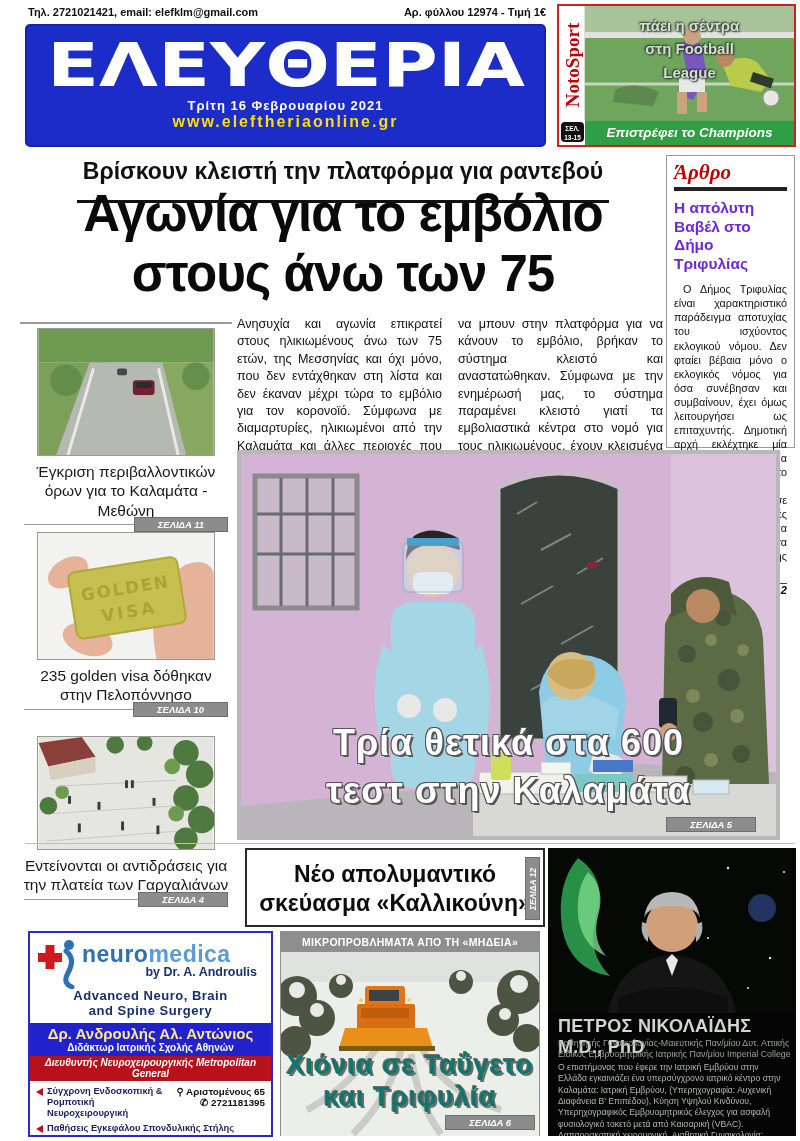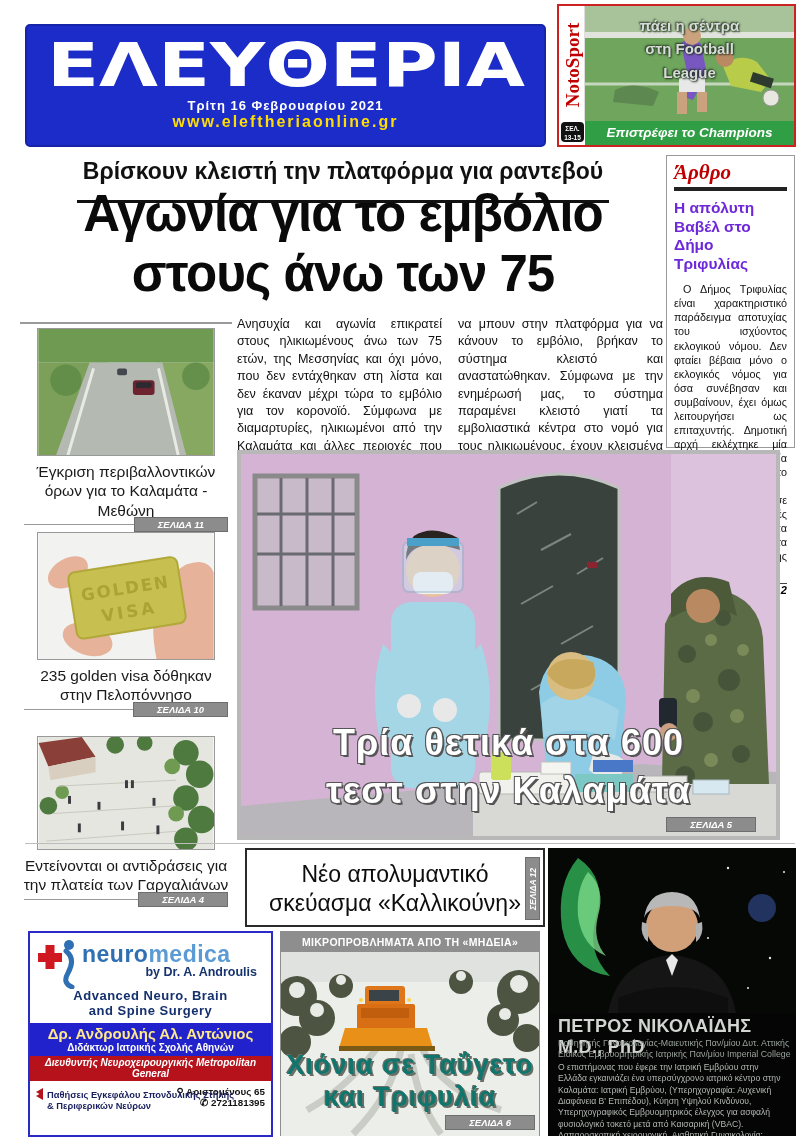--- a/index.html
+++ b/index.html
@@ -63,21 +63,21 @@
   
   .main-photo { position:absolute; left:237px; top:450px; width:543px; height:390px; border:4px solid #b8b8b8; background:#d4b3d4; }
   .mp-caption { position:absolute; left:0; width:100%; text-align:center; font-weight:bold; font-size:36px; color:#fff;
                 letter-spacing:1px; text-shadow:2px 2px 0 #555, -1px -1px 0 #555, 1px -1px 0 #555, -1px 1px 0 #555; }
   .mp-badge { position:absolute; right:20px; bottom:4px; }
   .divider { position:absolute; left:25px; top:843px; width:770px; height:1px; background:#bdbdbd; }
 
   
   .kallikouni { position:absolute; left:245px; top:848px; width:300px; height:79px; border:2px solid #2a2a2a;
                 text-align:center; padding-top:10px; background:#fff; }
-  .kal-line { font-size:23px; font-weight:normal; color:#0d0d0d; line-height:1.25; }
+  .kal-line { font-size:23px; font-weight:bold; color:#0d0d0d; line-height:1.25; }
   .kal-badge { position:absolute; right:3px; top:7px; width:15px; height:63px; background:#8c8c8c; border:1px solid #6e6e6e; }
   .kal-badge span { position:absolute; left:-24px; top:26px; width:62px; transform:rotate(-90deg); color:#fff;
                     font-size:8.5px; font-weight:bold; font-style:italic; text-align:center; }
 
   
   .snowbox { position:absolute; left:280px; top:931px; width:260px; height:205px; border:1px solid #8e8e8e; background:#e8eae6; }
   .snow-header { height:20px; background:#8e8e8e; color:#fff; font-weight:bold; font-size:10.5px; text-align:center; line-height:20px; letter-spacing:.3px; }
   .snow-caption { position:absolute; left:0; width:100%; text-align:center; font-weight:bold; font-size:27px; color:#0f766e;
                   letter-spacing:1px; text-shadow:2px 2px 0 #6a6f66, -1px -1px 0 #6a6f66; }
   .snow-badge { position:absolute; right:4px; bottom:5px; }
@@ -102,20 +102,24 @@
   .niko { position:absolute; left:548px; top:848px; width:248px; height:288px; background:#050505; color:#c4c8c4; overflow:hidden; }
   .nk-name { position:absolute; left:10px; top:168px; font-size:18px; font-weight:bold; color:#d2d5d2; letter-spacing:.3px; }
   .nk-sub { position:absolute; left:10px; font-size:8.8px; color:#9aa39b; }
   .nk-body { position:absolute; left:10px; top:214px; width:228px; font-size:8.6px; line-height:1.32; color:#b2b8b2; }
 </style>
 </head>
 <body>
 
 <div class="page">
 
+  <div class="topbar">
+    <span>Τηλ. 2721021421, email: elefklm@gmail.com</span>
+    <span>Αρ. φύλλου 12974 -  Τιμή 1€</span>
+  </div>
 
   <div class="masthead">
     <svg class="mast-svg" width="500" height="74" viewBox="0 0 500 74">
       <text x="250" y="58" text-anchor="middle" font-size="60" font-weight="bold" fill="#ffffff" textLength="478" lengthAdjust="spacingAndGlyphs" font-family="DejaVu Sans, sans-serif">ΕΛΕΥΘΕΡΙΑ</text>
     </svg>
     <div class="mast-date">Τρίτη 16 Φεβρουαρίου 2021</div>
     <div class="mast-url">www.eleftheriaonline.gr</div>
   </div>
 
   <div class="notosport">
@@ -403,21 +407,21 @@
     <div class="nm-tagline">
       <div>Advanced Neuro, Brain</div>
       <div>and Spine Surgery</div>
     </div>
     <div class="nm-bluebar">
       <div class="nm-doctor">Δρ. Ανδρουλής Αλ. Αντώνιος</div>
       <div class="nm-degree">Διδάκτωρ Ιατρικής Σχολής Αθηνών</div>
     </div>
     <div class="nm-redbar">Διευθυντής Νευροχειρουργικής Metropolitan General</div>
     <div class="nm-services">
-      <div class="nm-row"><span class="tri"></span></div>
+      <div class="nm-row"><span class="tri"></span><span>Σύγχρονη Ενδοσκοπική &amp; Ρομποτική Νευροχειρουργική</span></div>
       <div class="nm-contact">
         <div>⚲ <span>Αριστομένους 65</span></div>
         <div><span>✆</span> <span>2721181395</span></div>
       </div>
       <div class="nm-row" style="width:200px;"><span class="tri"></span><span>Παθήσεις Εγκεφάλου Σπονδυλικής Στήλης &amp; Περιφερικών Νεύρων</span></div>
     </div>
 
   </div>
 
   <div class="niko">

